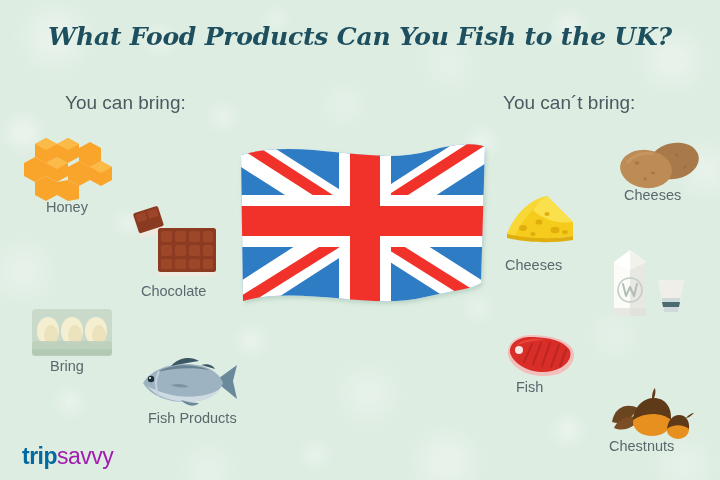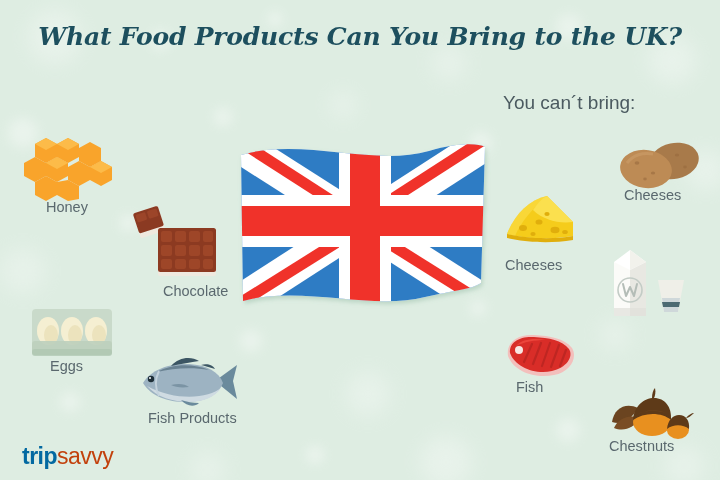--- a/index.html
+++ b/index.html
@@ -46,21 +46,21 @@
 
   .icon{position:absolute;}
 
   
   #logo{
     position:absolute;left:22px;top:443px;
     font-size:23px;letter-spacing:-0.5px;white-space:nowrap;
     font-family:"Liberation Sans", sans-serif;
   }
   #logo .trip{font-weight:bold;color:#0369a1;}
-  #logo .savvy{font-weight:normal;color:#c2410c;}
+  #logo .savvy{font-weight:normal;color:#a21caf;}
 </style>
 </head>
 <body>
 
 <div id="infographic">
 
   <div>
     <div class="bokeh softer" style="left:28px;top:10px;width:54px;height:54px;opacity:.30;"></div>
     <div class="bokeh soft" style="left:150px;top:30px;width:20px;height:20px;opacity:.40;"></div>
     <div class="bokeh soft" style="left:268px;top:12px;width:14px;height:14px;opacity:.45;"></div>
@@ -79,22 +79,23 @@
     <div class="bokeh soft" style="left:306px;top:446px;width:18px;height:18px;opacity:.40;"></div>
     <div class="bokeh softer" style="left:420px;top:436px;width:52px;height:52px;opacity:.30;"></div>
     <div class="bokeh soft" style="left:556px;top:418px;width:24px;height:24px;opacity:.34;"></div>
     <div class="bokeh softer" style="left:664px;top:446px;width:40px;height:40px;opacity:.28;"></div>
     <div class="bokeh soft" style="left:60px;top:392px;width:20px;height:20px;opacity:.36;"></div>
     <div class="bokeh softer" style="left:190px;top:452px;width:36px;height:36px;opacity:.26;"></div>
     <div class="bokeh soft" style="left:470px;top:300px;width:16px;height:16px;opacity:.40;"></div>
     <div class="bokeh softer" style="left:600px;top:320px;width:30px;height:30px;opacity:.28;"></div>
   </div>
 
-  <div id="title">What Food Products Can You Bring to the UK?</div>
-
+  <div id="title">What Food Products Can You Fish to the UK?</div>
+
+  <div class="col-head" id="head-can">You can bring:</div>
   <div class="col-head" id="head-cant">You can´t bring:</div>
 
   <div class="icon" style="left:233px;top:133px;">
     <svg width="258" height="185" viewBox="0 0 258 185">
       <defs>
         <clipPath id="flagclip">
           <path d="M8,22 C70,4 140,34 196,18 C224,10 244,10 252,14
                    L248,150 C240,156 218,158 192,164
                    C138,178 70,152 10,168 Z"></path>
         </clipPath>
@@ -178,40 +179,40 @@
           <rect x="31" y="17" width="11" height="11" rx="2"></rect>
           <rect x="45" y="17" width="10" height="11" rx="2"></rect>
           <rect x="3" y="31" width="11" height="10" rx="2"></rect>
           <rect x="17" y="31" width="11" height="10" rx="2"></rect>
           <rect x="31" y="31" width="11" height="10" rx="2"></rect>
           <rect x="45" y="31" width="10" height="10" rx="2"></rect>
         </g>
       </g>
     </svg>
   </div>
-  <div class="label" style="left:141px;top:283px;margin-left:22px;">Chocolate</div>
+  <div class="label" style="left:141px;top:283px;">Chocolate</div>
 
   <div class="icon" style="left:32px;top:309px;">
     <svg width="80" height="54" viewBox="0 0 80 54">
       <rect x="0" y="0" width="80" height="46" rx="4" fill="#c5d6c5" opacity="0.85"></rect>
       <g fill="#f5efd2">
         <ellipse cx="16" cy="22" rx="11" ry="14"></ellipse>
         <ellipse cx="40" cy="22" rx="11" ry="14"></ellipse>
         <ellipse cx="64" cy="22" rx="11" ry="14"></ellipse>
       </g>
       <g fill="#ece3bd">
         <ellipse cx="19" cy="26" rx="7" ry="10"></ellipse>
         <ellipse cx="43" cy="26" rx="7" ry="10"></ellipse>
         <ellipse cx="67" cy="26" rx="7" ry="10"></ellipse>
       </g>
       <rect x="0" y="32" width="80" height="14" rx="3" fill="#bccfbd" opacity="0.9"></rect>
       <rect x="0" y="40" width="80" height="7" rx="3" fill="#aec5b0" opacity="0.75"></rect>
     </svg>
   </div>
-  <div class="label" style="left:50px;top:358px;">Eggs</div>
+  <div class="label" style="left:50px;top:358px;">Bring</div>
 
   <div class="icon" style="left:137px;top:357px;">
     <svg width="104" height="52" viewBox="0 0 104 52">
 
       <path d="M78,24 L100,8 L96,24 L100,42 Z" fill="#6a8a9c"></path>
 
       <path d="M6,26 C14,12 34,6 52,7 C70,8 82,15 86,26 C82,37 70,44 52,45 C34,46 14,40 6,26 Z" fill="#9db3c2"></path>
 
       <path d="M10,29 C20,40 36,45 52,45 C66,45 78,40 84,31 C72,41 40,45 10,29 Z" fill="#cfdbe2"></path>
 

